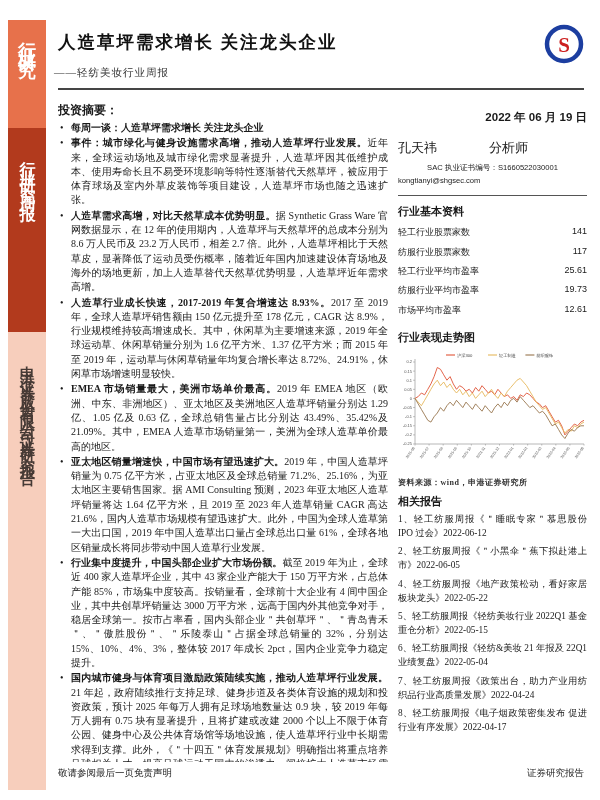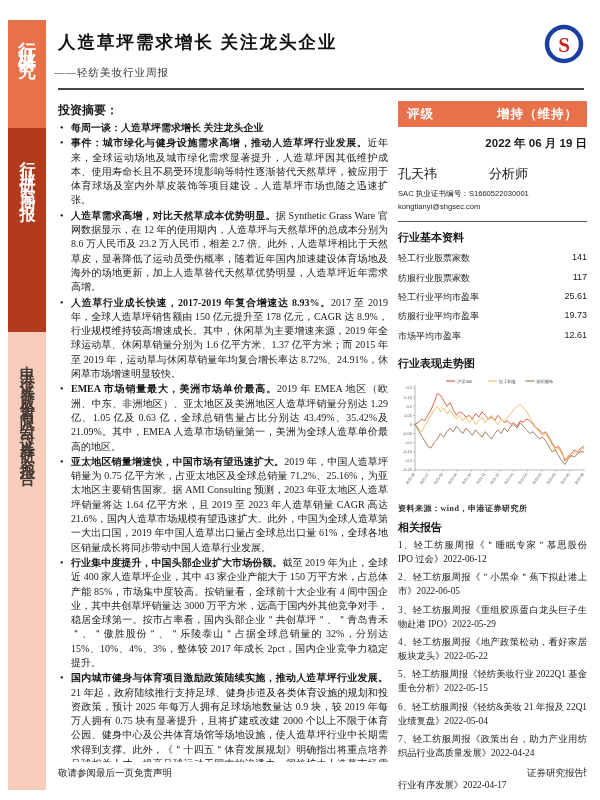--- a/index.html
+++ b/index.html
@@ -36,21 +36,21 @@
   .lead { font-weight:bold; }
 
   
   .right-col { position:absolute; left:398px; top:101px; width:189px; }
   .rating { background:#e7714b; color:#fff; font-weight:bold; font-size:12.5px;
     display:flex; justify-content:space-between; align-items:center; padding:0 9px; height:26px; letter-spacing:1px; }
   .date { text-align:right; font-weight:bold; font-size:11.5px; margin-top:9px;
     font-family:"Liberation Sans",sans-serif; }
   .analyst { display:flex; font-size:13px; margin-top:14px; }
   .analyst .role { margin-left:52px; }
-  .sac { font-size:7.6px; color:#222; margin-top:6px; font-family:"Liberation Sans",sans-serif; }
+  .sac { font-size:7.6px; color:#222; margin-top:6px; font-family:"Liberation Sans",sans-serif;text-align:center; }
   .email { font-size:7.6px; color:#222; margin-top:3px; font-family:"Liberation Sans",sans-serif; }
   .thin-rule { border:none; border-top:1.3px solid #555; margin:10px 0 8px 0; }
   .sec-head { font-size:11px; font-weight:bold; margin:6px 0 4px 0; }
   .info-row { display:flex; justify-content:space-between; font-size:9px; padding:3.2px 0; }
   .info-row .val { font-family:"Liberation Sans",sans-serif; }
   .chart-wrap { margin-top:2px; }
   .chart-src { font-size:8px; color:#333; margin:2px 0 6px 0; letter-spacing:0.5px;font-weight:bold; }
   .reports { margin-top:2px; }
   .report-item { font-size:9.3px; line-height:1.5; margin-bottom:4.5px; text-align:justify; }
 
@@ -91,24 +91,20 @@
         <li><span class="lead">人造草需求高增，对比天然草成本优势明显。</span><span>据 Synthetic Grass Ware 官网数据显示，在 12 年的使用期内，人造草坪与天然草坪的总成本分别为 8.6 万人民币及 23.2 万人民币，相差 2.7 倍。此外，人造草坪相比于天然草皮，显著降低了运动员受伤概率，随着近年国内加速建设体育场地及海外的场地更新，加上人造草替代天然草优势明显，人造草坪近年需求高增。</span></li>
         <li><span class="lead">人造草行业成长快速，2017-2019 年复合增速达 8.93%。</span><span>2017 至 2019 年，全球人造草坪销售额由 150 亿元提升至 178 亿元，CAGR 达 8.9%，行业规模维持较高增速成长。其中，休闲草为主要增速来源，2019 年全球运动草、休闲草销量分别为 1.6 亿平方米、1.37 亿平方米；而 2015 年至 2019 年，运动草与休闲草销量年均复合增长率达 8.72%、24.91%，休闲草市场增速明显较快。</span></li>
         <li><span class="lead">EMEA 市场销量最大，美洲市场单价最高。</span><span>2019 年 EMEA 地区（欧洲、中东、非洲地区）、亚太地区及美洲地区人造草坪销量分别达 1.29 亿、1.05 亿及 0.63 亿，全球总销售量占比分别达 43.49%、35.42%及 21.09%。其中，EMEA 人造草市场销量第一，美洲为全球人造草单价最高的地区。</span></li>
         <li><span class="lead">亚太地区销量增速快，中国市场有望迅速扩大。</span><span>2019 年，中国人造草坪销量为 0.75 亿平方米，占亚太地区及全球总销量 71.2%、25.16%，为亚太地区主要销售国家。据 AMI Consulting 预测，2023 年亚太地区人造草坪销量将达 1.64 亿平方米，且 2019 至 2023 年人造草销量 CAGR 高达 21.6%，国内人造草市场规模有望迅速扩大。此外，中国为全球人造草第一大出口国，2019 年中国人造草出口量占全球总出口量 61%，全球各地区销量成长将同步带动中国人造草行业发展。</span></li>
         <li><span class="lead">行业集中度提升，中国头部企业扩大市场份额。</span><span>截至 2019 年为止，全球近 400 家人造草坪企业，其中 43 家企业产能大于 150 万平方米，占总体产能 85%，市场集中度较高。按销量看，全球前十大企业有 4 间中国企业，其中共创草坪销量达 3000 万平方米，远高于国内外其他竞争对手，稳居全球第一。按市占率看，国内头部企业＂共创草坪＂、＂青岛青禾＂、＂傲胜股份＂、＂乐陵泰山＂占据全球总销量的 32%，分别达 15%、10%、4%、3%，整体较 2017 年成长 2pct，国内企业竞争力稳定提升。</span></li>
         <li><span class="lead">国内城市健身与体育项目激励政策陆续实施，推动人造草坪行业发展。</span><span>21 年起，政府陆续推行支持足球、健身步道及各类体育设施的规划和投资政策，预计 2025 年每万人拥有足球场地数量达 0.9 块，较 2019 年每万人拥有 0.75 块有显著提升，且将扩建或改建 2000 个以上不限于体育公园、健身中心及公共体育场馆等场地设施，使人造草坪行业中长期需求得到支撑。此外，《＂十四五＂体育发展规划》明确指出将重点培养足球相关人才，提高足球运动于国内的渗透力，间接扩大人造草市场需求，预计国内人造草行业未来规模成</span></li>
       </ul>
   </div>
 
   <div class="right-col">
-    <div class="rating">
-      <span>评级</span>
-      <span>增持（维持）</span>
-    </div>
     <div class="date">2022 年 06 月 19 日</div>
     <div class="analyst">
       <span>孔天祎</span>
       <span class="role">分析师</span>
     </div>
     <div class="sac">SAC 执业证书编号：S1660522030001</div>
     <div class="email">kongtianyi@shgsec.com</div>
     <hr class="thin-rule">
     <div class="sec-head">行业基本资料</div>
     <div>
@@ -193,21 +189,20 @@
           <text x="101" y="7.6" font-size="4.2" fill="#444" font-family="Liberation Sans, sans-serif">轻工制造</text>
           <line x1="127.4" y1="6" x2="136.4" y2="6" stroke="#97754d" stroke-width="1.1"></line>
           <text x="138.4" y="7.6" font-size="4.2" fill="#444" font-family="Liberation Sans, sans-serif">纺织服饰</text>
         </svg>
     </div>
     <div class="chart-src">资料来源：wind，申港证券研究所</div>
     <div class="sec-head">相关报告</div>
     <div class="reports">
         <div class="report-item">1、轻工纺服周报《＂睡眠专家＂慕思股份 IPO 过会》2022-06-12</div>
         <div class="report-item">2、轻工纺服周报《＂小黑伞＂蕉下拟赴港上市》2022-06-05</div>
-        <div class="report-item">3、轻工纺服周报《重组胶原蛋白龙头巨子生物赴港 IPO》2022-05-29</div>
         <div class="report-item">4、轻工纺服周报《地产政策松动，看好家居板块龙头》2022-05-22</div>
         <div class="report-item">5、轻工纺服周报《轻纺美妆行业 2022Q1 基金重仓分析》2022-05-15</div>
         <div class="report-item">6、轻工纺服周报《轻纺&amp;美妆 21 年报及 22Q1 业绩复盘》2022-05-04</div>
         <div class="report-item">7、轻工纺服周报《政策出台，助力产业用纺织品行业高质量发展》2022-04-24</div>
         <div class="report-item">8、轻工纺服周报《电子烟政策密集发布 促进行业有序发展》2022-04-17</div>
       </div>
   </div>
 
   <div class="footer">
     <span>敬请参阅最后一页免责声明</span>

